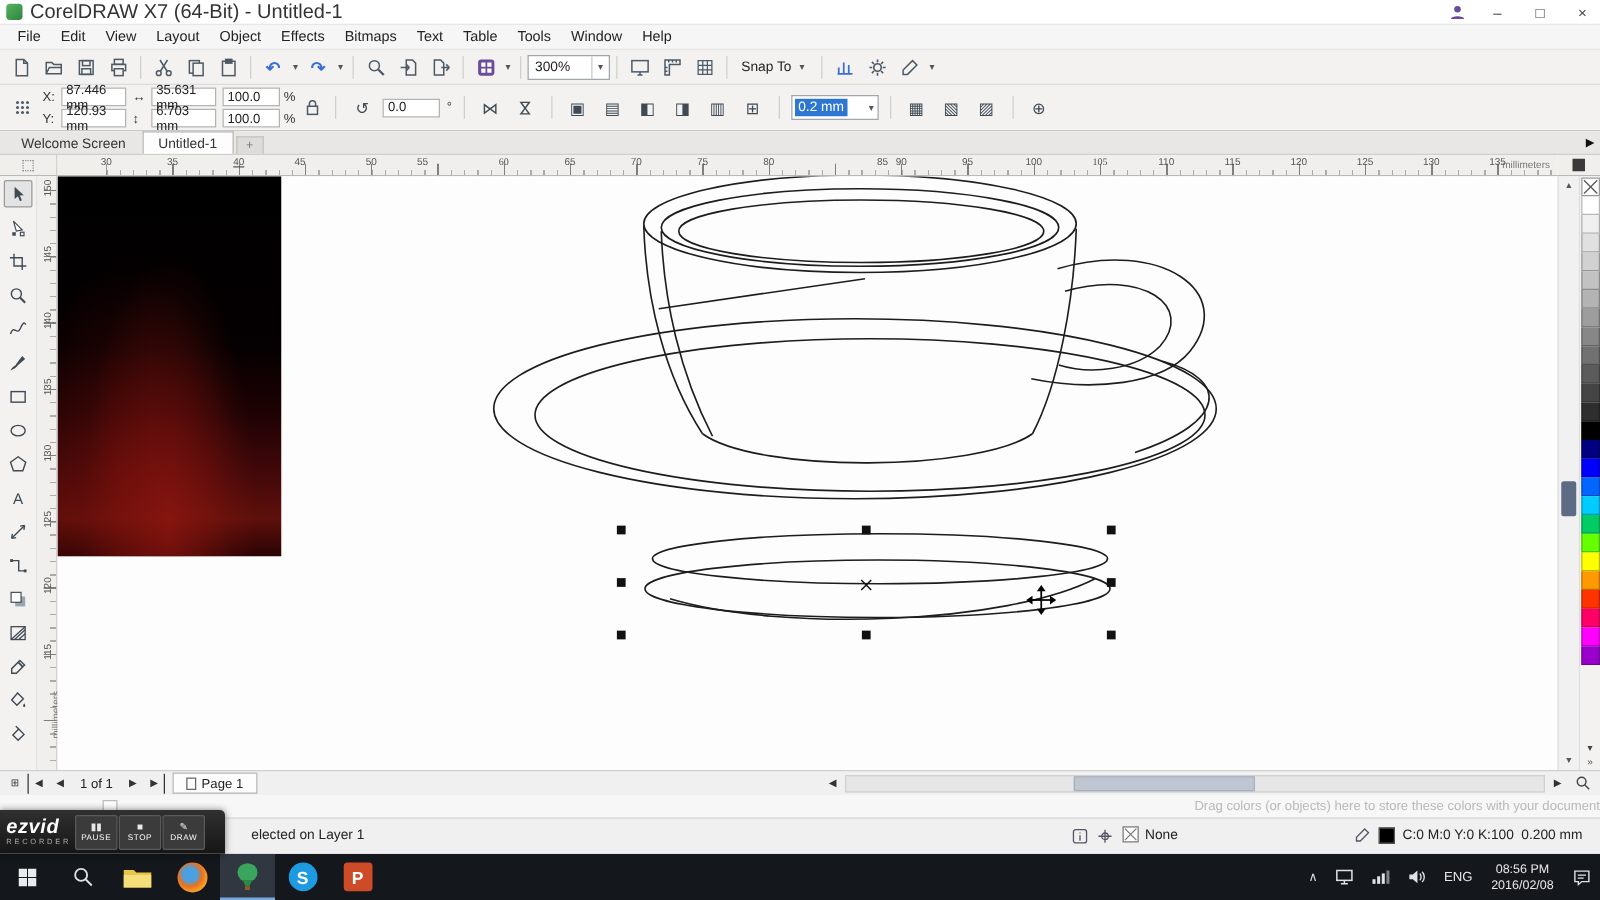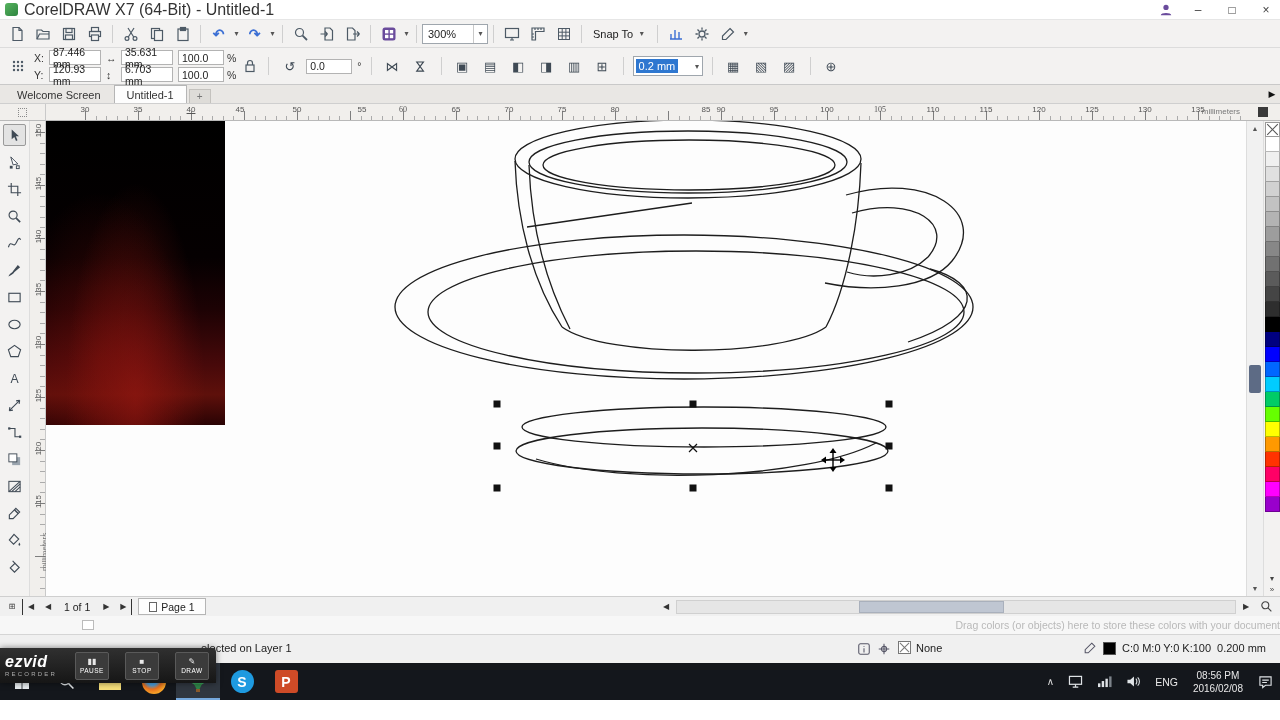--- a/index.html
+++ b/index.html
@@ -117,21 +117,21 @@
 .selstat{position:absolute;left:201px;top:7px;color:#222}
 .sbicon{position:absolute;top:6px;width:16px;height:16px;display:flex;align-items:center;justify-content:center}
 .fillind{position:absolute;left:898px;top:6px;display:flex;align-items:center;gap:5px}
 .fillswatch{width:13px;height:13px;background:#fff;border:1px solid #777;position:relative}
 .fillswatch:before,.fillswatch:after{content:"";position:absolute;left:-1px;top:5px;width:13px;height:1px;background:#777}
 .fillswatch:before{transform:rotate(45deg)}.fillswatch:after{transform:rotate(-45deg)}
 .outind{position:absolute;right:14px;top:6px;display:flex;align-items:center;gap:6px}
 .outswatch{width:13px;height:13px;background:#000;border:1px solid #555}
 
 
-.ezvid{position:absolute;left:0;top:648px;width:216px;height:35px;background:linear-gradient(#303030,#161616);z-index:40;display:flex;align-items:center;padding:0 5px;gap:16px;border-top-right-radius:4px;box-shadow:0 0 6px rgba(0,0,0,.5)}
+.ezvid{position:absolute;left:0;top:648px;width:180px;height:35px;background:linear-gradient(#303030,#161616);z-index:40;display:flex;align-items:center;padding:0 5px;gap:1px;border-top-right-radius:4px;box-shadow:0 0 6px rgba(0,0,0,.5)}
 .ezlogo{display:flex;flex-direction:column;line-height:1;margin-right:2px}
 .ezbrand{color:#fff;font-size:16px;font-weight:bold;font-style:italic;letter-spacing:.5px}
 .ezsub{color:#aaa;font-size:6px;letter-spacing:2.2px;margin-top:1px}
 .ezbtn{width:34px;height:28px;background:#3b3b3b;border:1px solid #5a5a5a;border-radius:2px;display:flex;flex-direction:column;align-items:center;justify-content:center;gap:1px}
 .ezbtn .g{font-size:8px;line-height:8px;color:#e8e8e8}
 .ezbtn .t{font-size:6.5px;color:#fff;letter-spacing:.5px}
 
 
 .taskbar{height:37px;background:#14171c;display:flex;align-items:center;color:#e9e9e9}
 .tkbtn{width:44px;height:37px;display:flex;align-items:center;justify-content:center}
@@ -157,20 +157,34 @@
       <svg width="14" height="14" viewBox="0 0 16 16">
           <circle cx="8" cy="5" r="3" fill="#6a4b9c"></circle>
           <path d="M2 14 C2 10.5 14 10.5 14 14 Z" fill="#6a4b9c"></path>
         </svg>
     </span>
     <span class="winbtn">–</span>
     <span class="winbtn">□</span>
     <span class="winbtn close">×</span>
   </div>
 
+  <div class="menubar">
+    <span class="menuitem">File</span>
+    <span class="menuitem">Edit</span>
+    <span class="menuitem">View</span>
+    <span class="menuitem">Layout</span>
+    <span class="menuitem">Object</span>
+    <span class="menuitem">Effects</span>
+    <span class="menuitem">Bitmaps</span>
+    <span class="menuitem">Text</span>
+    <span class="menuitem">Table</span>
+    <span class="menuitem">Tools</span>
+    <span class="menuitem">Window</span>
+    <span class="menuitem">Help</span>
+  </div>
 
   <div class="toolbar">
     <span class="tbtn">
         <svg width="16" height="16" viewBox="0 0 16 16" fill="none" stroke="#4d5a66" stroke-width="1.2">
           <path d="M4 1.5 H10 L13 4.5 V14.5 H4 Z"></path>
           <path d="M10 1.5 V4.5 H13"></path>
         </svg>
       </span>
     <span class="tbtn">
         <svg width="16" height="16" viewBox="0 0 16 16" fill="none" stroke="#4d5a66" stroke-width="1.2">
@@ -391,21 +405,21 @@
     <div class="rcorner">
         <span class="cross"></span>
       </div>
     <div class="hruler">
       <span class="runit">millimeters</span>
     <span class="hnum" style="left: 39px;">30</span>
         <span class="hnum" style="left: 92px;">35</span>
         <span class="hnum" style="left: 145px; text-decoration: underline;">40</span>
         <span class="hnum" style="left: 194px; text-align: right;">45</span>
         <span class="hnum" style="left: 251px;">50</span>
-        <span class="hnum" style="left: 316px; text-align: right;">55</span>
+        <span class="hnum" style="left: 292px; text-align: right;">55</span>
         <span class="hnum" style="left: 357px; font-family: Liberation Serif, serif;">60</span>
         <span class="hnum" style="left: 410px;">65</span>
         <span class="hnum" style="left: 463px;">70</span>
         <span class="hnum" style="left: 516px;">75</span>
         <span class="hnum" style="left: 569px;">80</span>
         <span class="hnum" style="left: 644px; margin-left: 16px;">85</span>
         <span class="hnum" style="left: 675px;">90</span>
         <span class="hnum" style="left: 728px;">95</span>
         <span class="hnum" style="left: 781px;">100</span>
         <span class="hnum" style="left: 834px; font-family: Liberation Serif, serif;">105</span>

